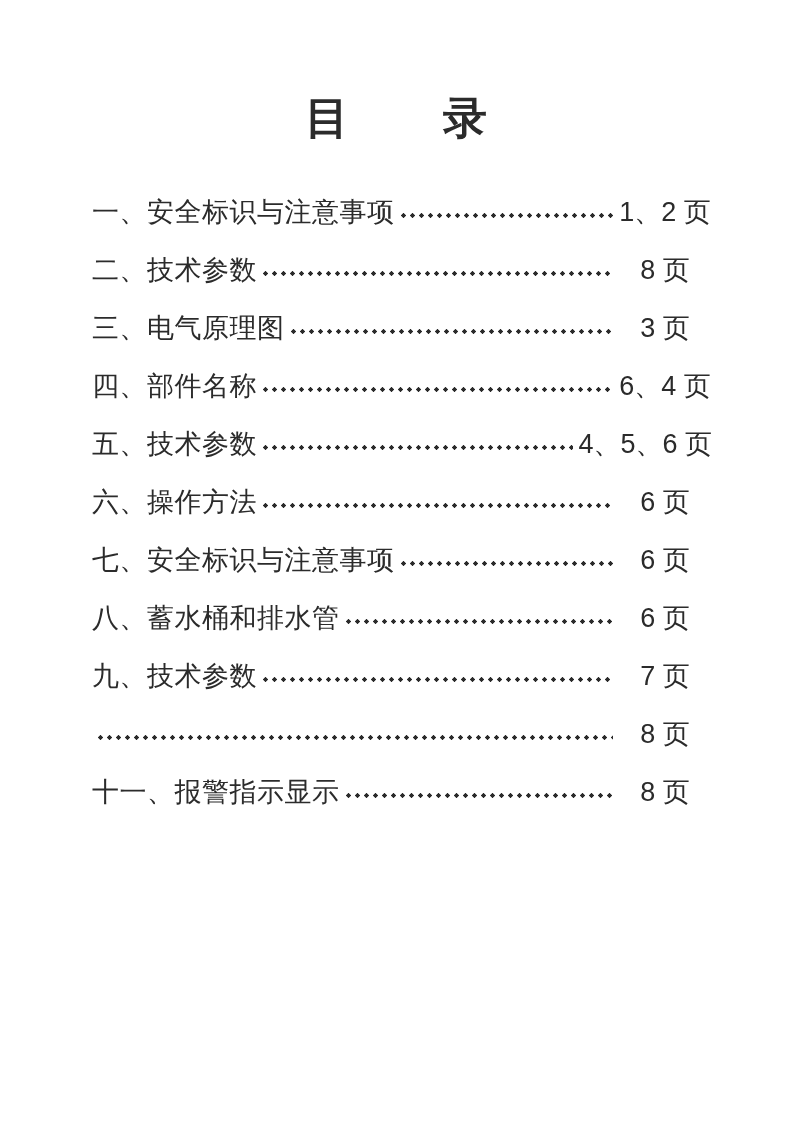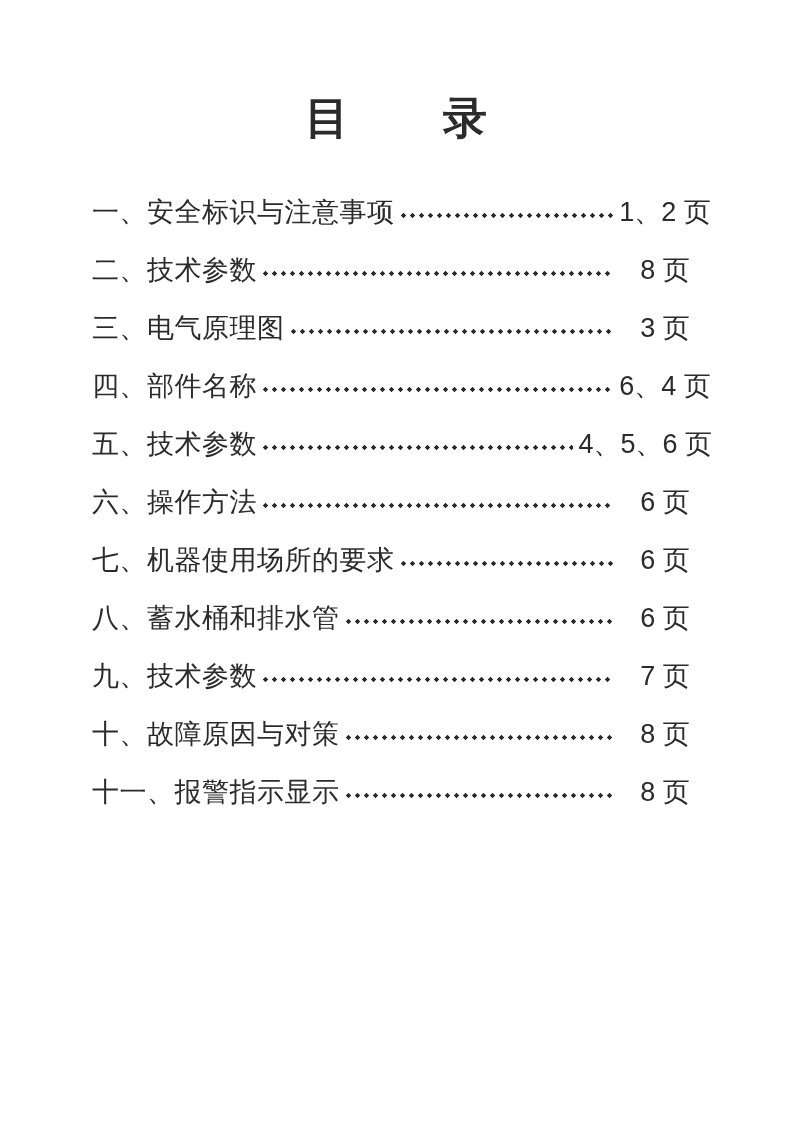--- a/index.html
+++ b/index.html
@@ -97,39 +97,38 @@
     <span class="toc-pages">4、5、6 页</span>
   </div>
 
   <div class="toc-row">
     <span class="toc-label">六、操作方法</span>
     <span class="toc-leader"></span>
     <span class="toc-pages">6 页</span>
   </div>
 
   <div class="toc-row">
-    <span class="toc-label">七、机器使用场所的要求</span>
+    <span class="toc-label">七、安全标识与注意事项</span>
     <span class="toc-leader"></span>
     <span class="toc-pages">6 页</span>
   </div>
 
   <div class="toc-row">
     <span class="toc-label">八、蓄水桶和排水管</span>
     <span class="toc-leader"></span>
     <span class="toc-pages">6 页</span>
   </div>
 
   <div class="toc-row">
     <span class="toc-label">九、技术参数</span>
     <span class="toc-leader"></span>
     <span class="toc-pages">7 页</span>
   </div>
 
   <div class="toc-row">
-    <span class="toc-label">十、故障原因与对策</span>
     <span class="toc-leader"></span>
     <span class="toc-pages">8 页</span>
   </div>
 
   <div class="toc-row">
     <span class="toc-label">十一、报警指示显示</span>
     <span class="toc-leader"></span>
     <span class="toc-pages">8 页</span>
   </div>
 </div>

